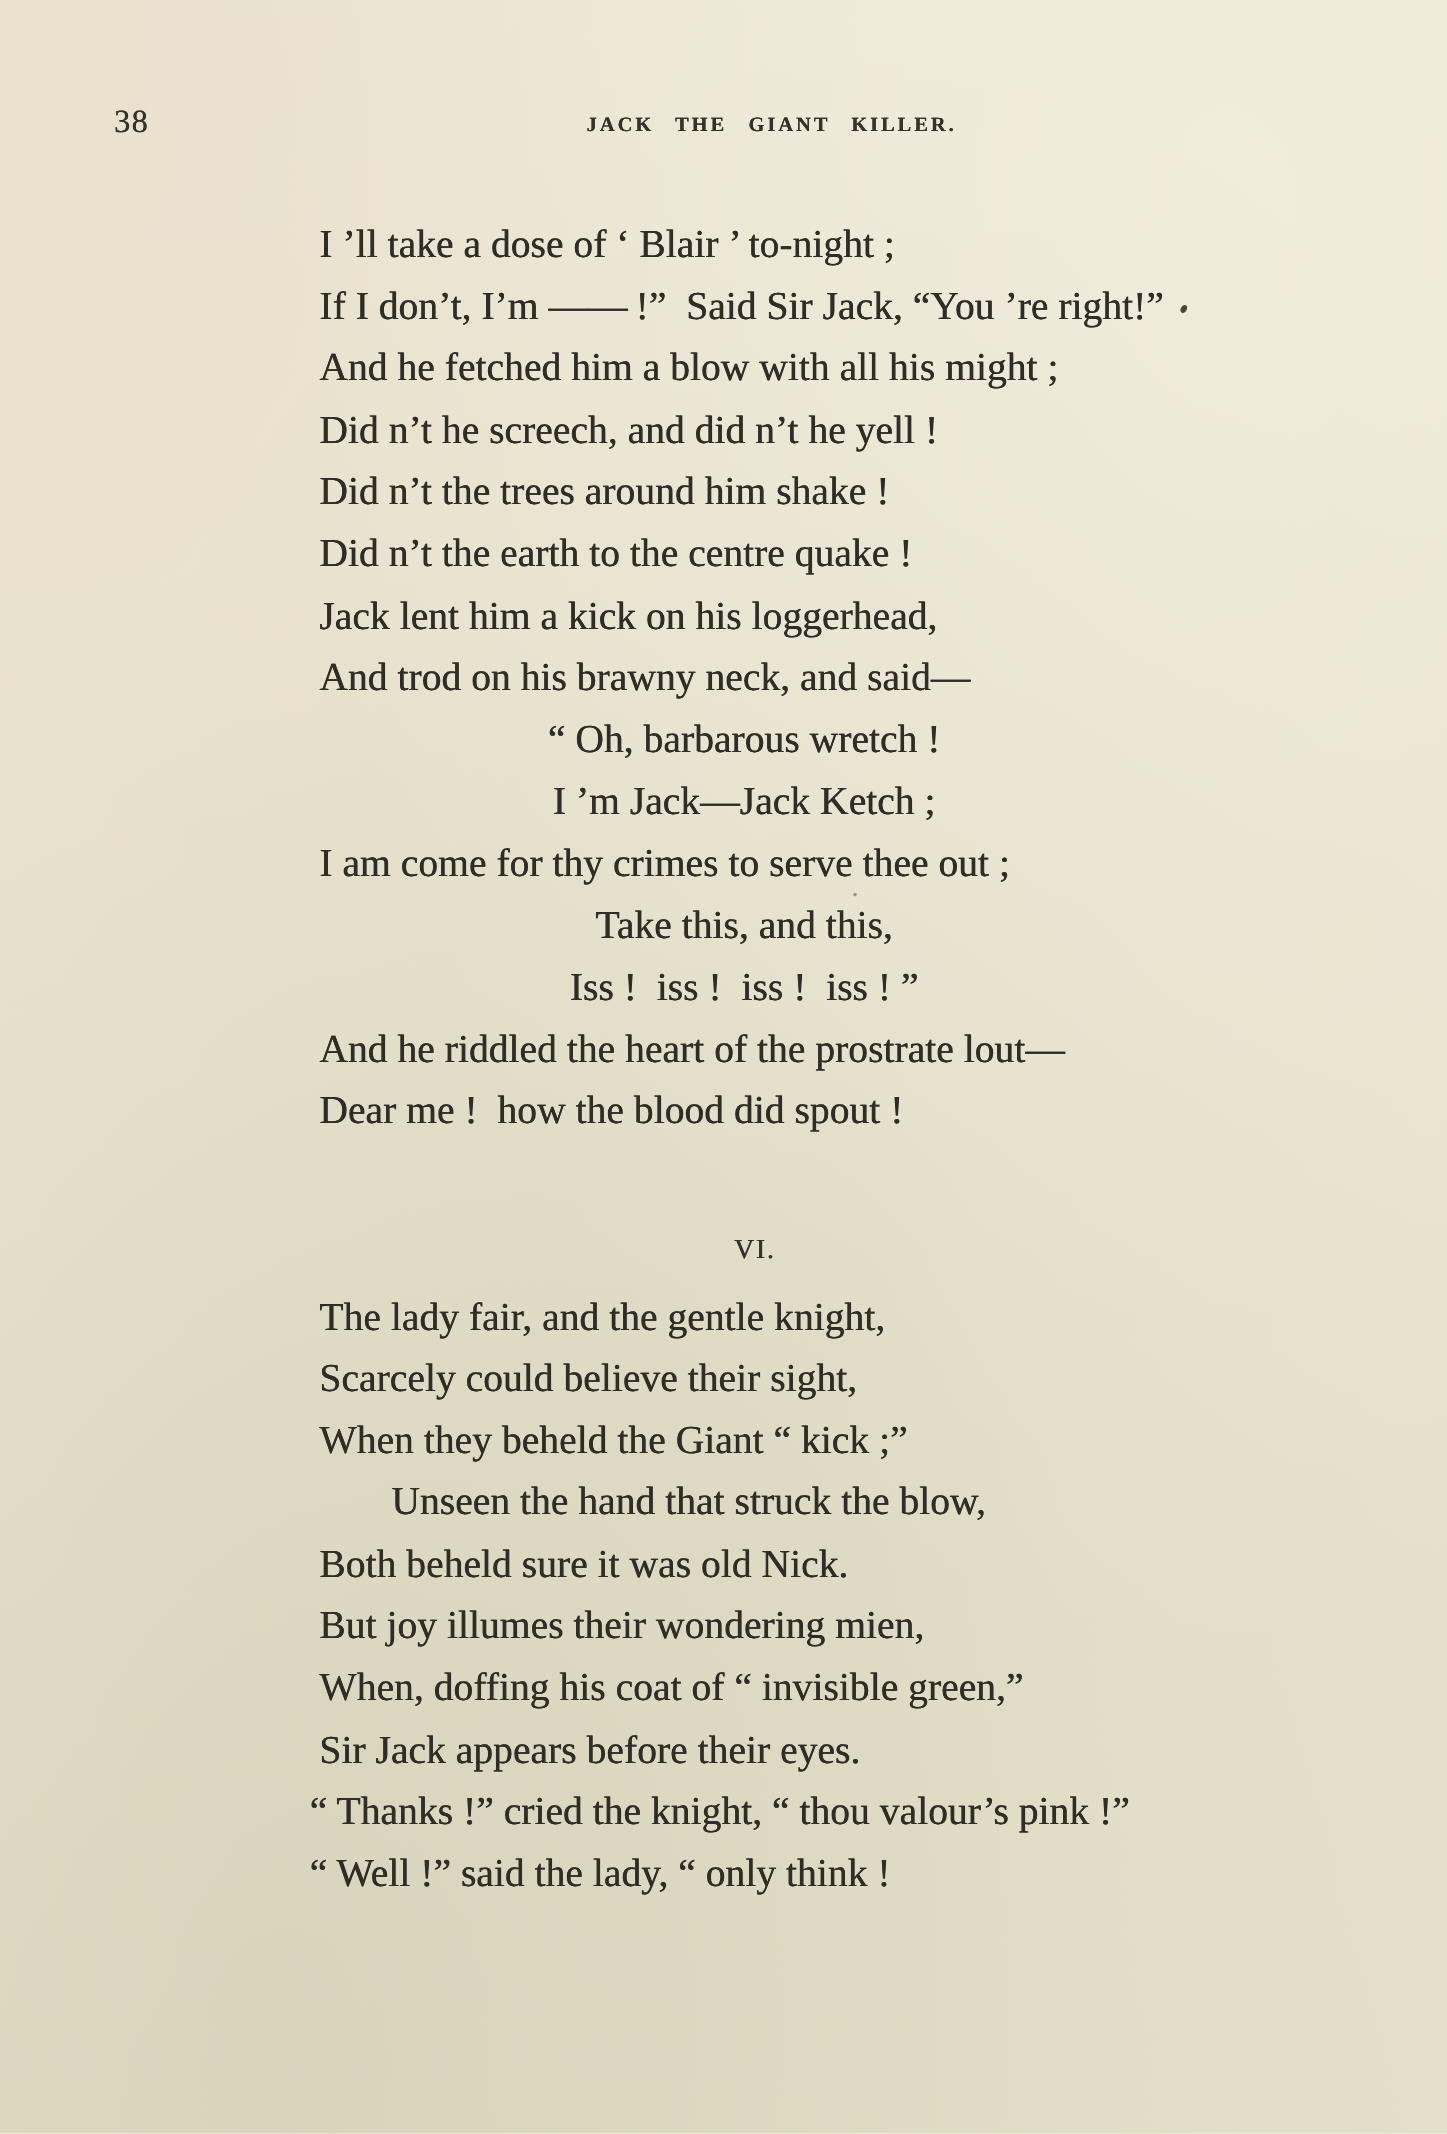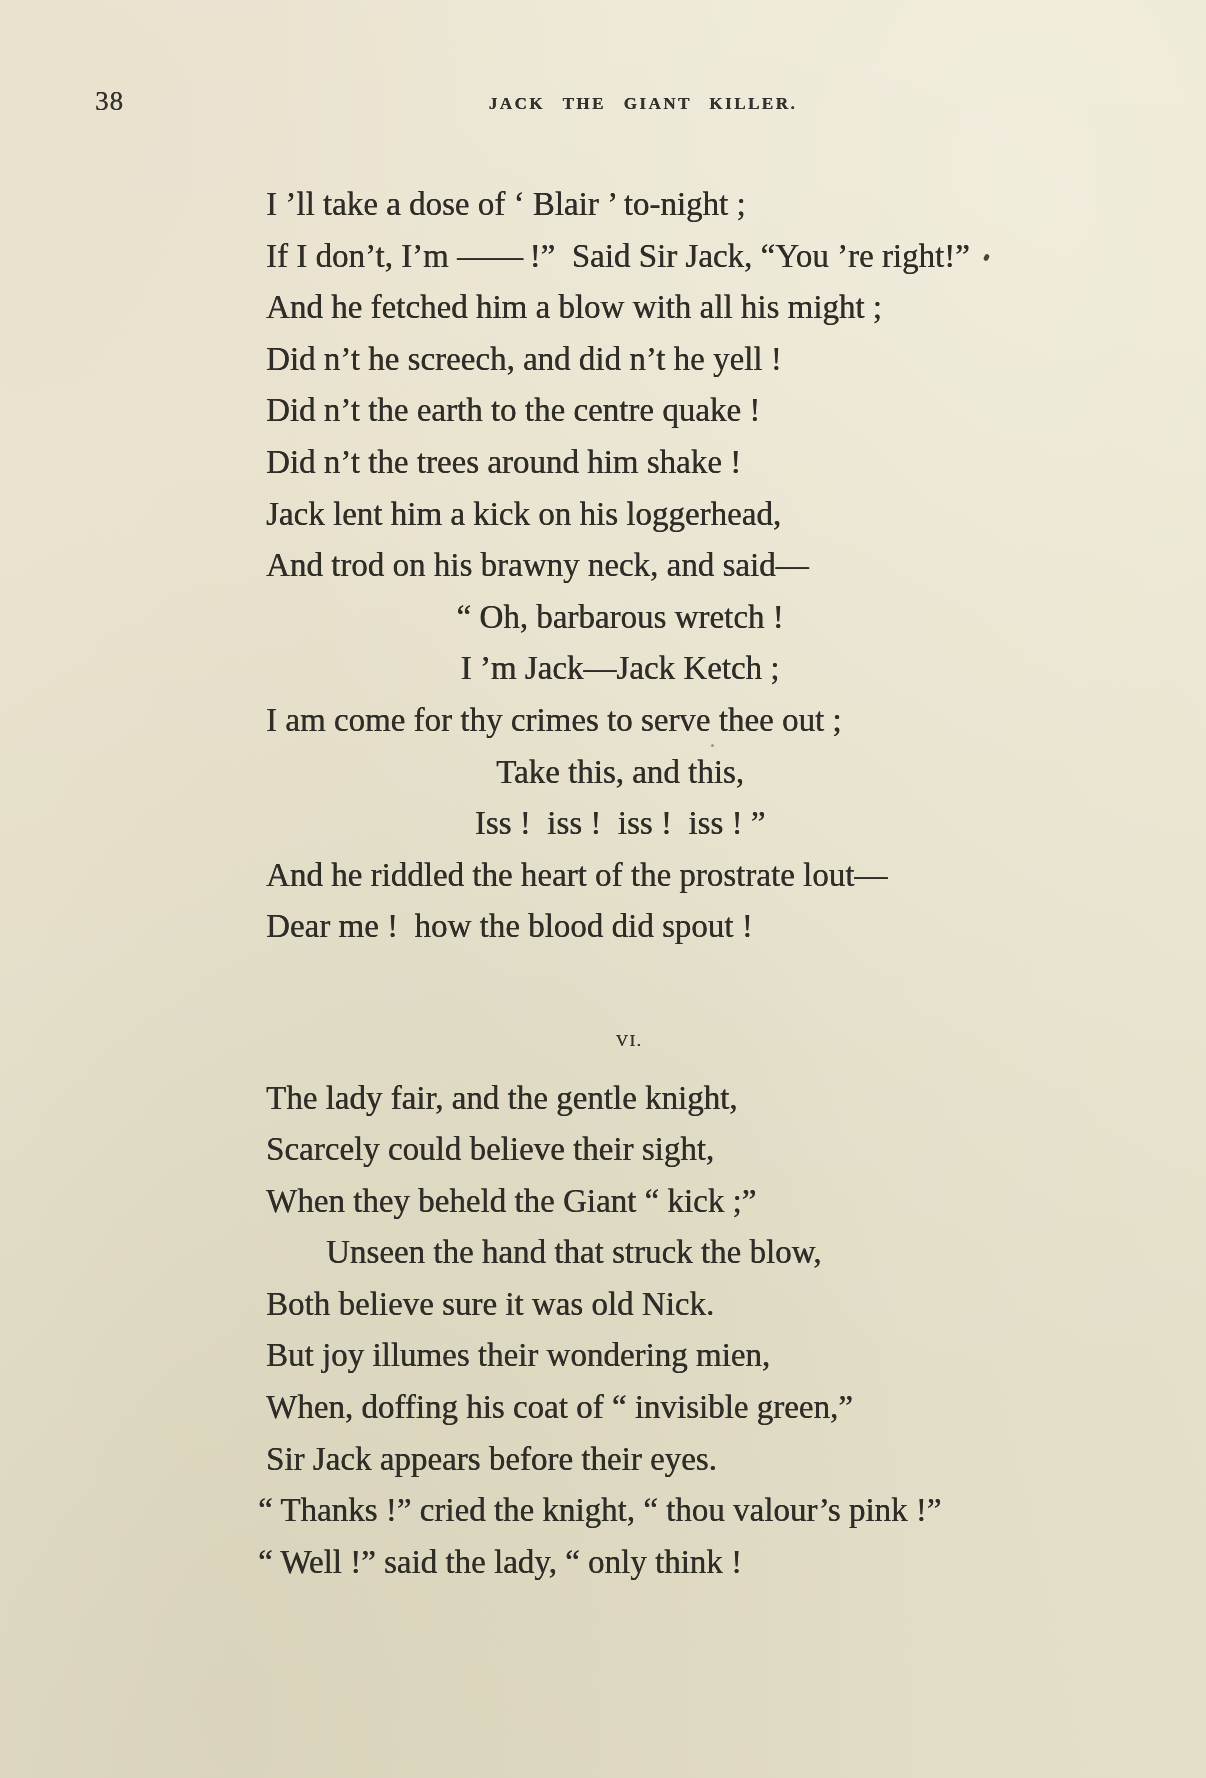--- a/index.html
+++ b/index.html
@@ -31,21 +31,21 @@
     font-size:33px;line-height:51.6px;color:#2f2d28;
     text-shadow:0.35px 0 0 currentColor;
   }
   .line{white-space:pre;}
   .center{text-align:center;margin-right:70px;}
   .indent1{padding-left:60px;}
   .indent2{padding-left:74px;}
   .hang{margin-left:-8px;}
   .section-head{
     text-align:center;margin-right:52px;margin-top:62px;
-    font-size:17px;letter-spacing:1.5px;white-space:pre;
+    font-size:23px;letter-spacing:1.5px;white-space:pre;
     line-height:51.6px;color:#34322c;
   }
   .stanza2-first{margin-top:6px;}
   .speck{
     position:absolute;left:984px;top:254px;width:5px;height:7px;
     background:#4a463c;border-radius:50% 50% 50% 50%/60% 40% 60% 40%;
     transform:rotate(20deg);
   }
   .speck2{
     position:absolute;left:711px;top:744px;width:3px;height:3px;
@@ -60,39 +60,39 @@
   <div class="running-header">
     <span class="page-num">38</span>
     <span class="header-title">JACK THE GIANT KILLER.</span>
   </div>
 
   <div class="poem">
     <div class="line">I ’ll take a dose of ‘ Blair ’ to-night ;</div>
     <div class="line">If I don’t, I’m —— !”  Said Sir Jack, “You ’re right!”</div>
     <div class="line">And he fetched him a blow with all his might ;</div>
     <div class="line">Did n’t he screech, and did n’t he yell !</div>
+    <div class="line">Did n’t the trees around him shake !</div>
     <div class="line">Did n’t the earth to the centre quake !</div>
-    <div class="line">Did n’t the trees around him shake !</div>
     <div class="line">Jack lent him a kick on his loggerhead,</div>
     <div class="line">And trod on his brawny neck, and said—</div>
     <div class="line center">“ Oh, barbarous wretch !</div>
     <div class="line center">I ’m Jack—Jack Ketch ;</div>
     <div class="line">I am come for thy crimes to serve thee out ;</div>
     <div class="line center">Take this, and this,</div>
     <div class="line center">Iss !  iss !  iss !  iss ! ”</div>
     <div class="line">And he riddled the heart of the prostrate lout—</div>
     <div class="line">Dear me !  how the blood did spout !</div>
 
     <div class="section-head">VI.</div>
 
     <div class="line stanza2-first">The lady fair, and the gentle knight,</div>
     <div class="line">Scarcely could believe their sight,</div>
     <div class="line">When they beheld the Giant “ kick ;”</div>
     <div class="line indent1">Unseen the hand that struck the blow,</div>
-    <div class="line">Both believe sure it was old Nick.</div>
+    <div class="line">Both beheld sure it was old Nick.</div>
     <div class="line">But joy illumes their wondering mien,</div>
     <div class="line">When, doffing his coat of “ invisible green,”</div>
     <div class="line">Sir Jack appears before their eyes.</div>
     <div class="line hang">“ Thanks !” cried the knight, “ thou valour’s pink !”</div>
     <div class="line hang">“ Well !” said the lady, “ only think !</div>
   </div>
 
   <div class="speck"></div>
   <div class="speck2"></div>
 

